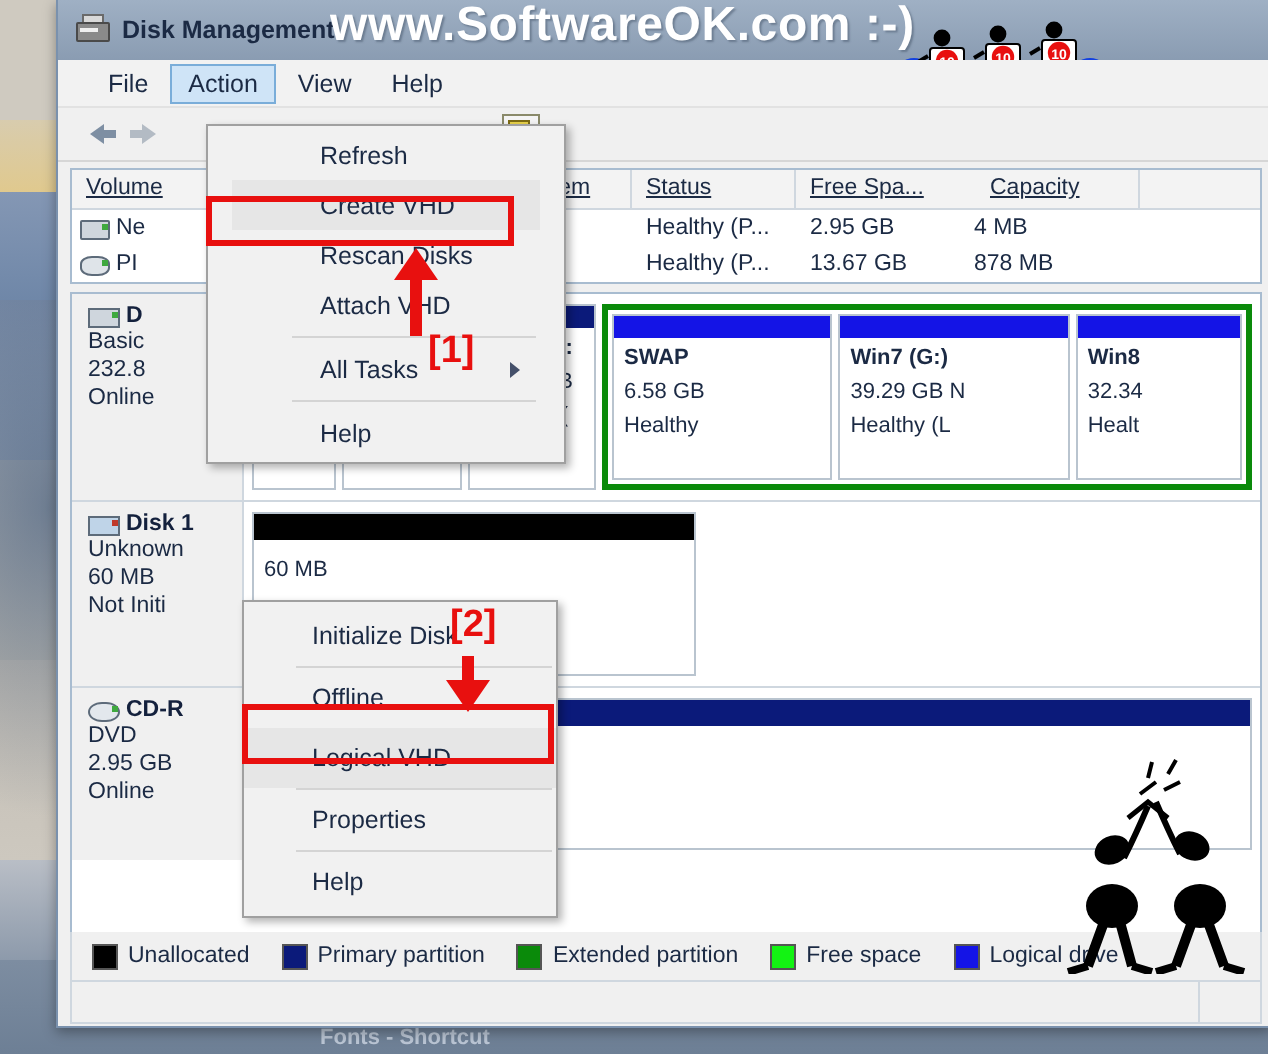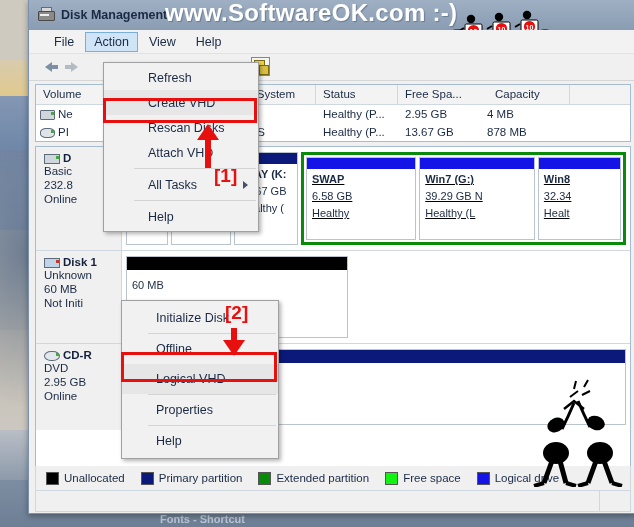--- a/index.html
+++ b/index.html
@@ -68,21 +68,21 @@
   #tb-prop{position:absolute;left:222px;top:3px;width:17px;height:17px;
     background:#f4f4f4;border:1px solid #8a8a6a;}
   #tb-prop .g{position:absolute;left:2px;top:2px;width:9px;height:9px;background:#e8d24a;border:1px solid #7c6a12;}
   #tb-prop .g2{position:absolute;left:7px;top:7px;width:8px;height:8px;background:#d9c040;border:1px solid #7c6a12;}
 
   
   #vol-panel{position:absolute;left:6px;top:84px;right:4px;height:56px;background:#fff;
     border:1px solid #a8bcd0;overflow:hidden;}
   #vol-head{display:flex;height:19px;background:#f3f3f3;border-bottom:1px solid #cfd7df;}
   #vol-head .ch{font-size:11.5px;color:#1b2a44;padding:3px 0 0 7px;border-right:1px solid #cfd7df;
-    box-sizing:border-box;overflow:hidden;white-space:nowrap;}
+    box-sizing:border-box;overflow:hidden;white-space:nowrap;text-decoration:underline;}
   .vrow{display:flex;height:18px;align-items:center;}
   .vrow .cell{font-size:11.5px;color:#1b2a44;padding-left:7px;box-sizing:border-box;
     overflow:hidden;white-space:nowrap;}
   .vicon{width:15px;height:11px;margin-left:4px;margin-right:3px;position:relative;flex:none;}
   .vicon .d{position:absolute;left:0;top:1px;width:13px;height:8px;background:#cfd6dd;border:1px solid #5d6b7a;border-radius:1px;}
   .vicon .led{position:absolute;right:1px;top:3px;width:3px;height:3px;background:#3fa93f;}
   .vicon.cd .d{border-radius:6px/4px;background:#dfe4e9;}
 
   
   #disk-pane{position:absolute;left:6px;top:146px;right:4px;bottom:46px;background:#fff;
@@ -98,35 +98,35 @@
   .dk-icon.vhd .b{background:#bfd4e8;}
   .dk-icon.vhd .led{background:#c0392b;}
   .dk-icon.cd .b{border-radius:7px/5px;background:#e3e8ed;}
   .parts{flex:1;display:flex;padding:5px 4px;gap:3px;box-sizing:border-box;position:relative;}
   .part{border:1px solid #b9c4cf;background:#fff;box-sizing:border-box;
     display:flex;flex-direction:column;min-width:0;}
   .part .bar{height:11px;flex:none;}
   .part .ptxt{padding:3px 0 0 5px;font-size:11px;color:#1b2a44;line-height:14px;
     white-space:nowrap;overflow:hidden;}
   .part .ptxt b{font-weight:bold;}
-  .ext-wrap{border:3px solid #0a8a0a;padding:2px;display:flex;gap:3px;box-sizing:border-box;flex:1;min-width:0;text-decoration:underline;}
+  .ext-wrap{border:3px solid #0a8a0a;padding:2px;display:flex;gap:3px;box-sizing:border-box;flex:1;min-width:0;}
 
   
   #legend{position:absolute;left:6px;bottom:22px;right:4px;height:24px;background:#f0f0f0;
     border:1px solid #cfd7df;border-top:none;display:flex;align-items:center;padding-left:10px;gap:4px;}
   .lg{display:flex;align-items:center;gap:5px;margin-right:12px;}
   .lg .sw{width:11px;height:11px;border:1px solid #555;}
   .lg span.t{font-size:11.5px;color:#1b2a44;}
   #statusbar{position:absolute;left:6px;bottom:1px;right:4px;height:20px;background:#f0f0f0;
     border:1px solid #cfd7df;}
   #statusbar .grip{position:absolute;right:30px;top:0;bottom:0;width:1px;background:#cfd7df;}
 
   
   #action-menu{position:absolute;left:74px;top:62px;width:154px;background:#f1f1f1;
-    border:1px solid #a0a0a0;box-shadow:2px 2px 4px rgba(0,0,0,.3);z-index:40;padding:2px 0;}
+    border:1px solid #a0a0a0;box-shadow:2px 2px 4px rgba(0,0,0,.3);z-index:40;padding:2px 12px;}
   #action-menu .row{height:25px;display:flex;align-items:center;font-size:12.5px;color:#1b2a44;
     padding-left:44px;position:relative;box-sizing:border-box;}
   #action-menu .row.sel{background:#e6e6e6;}
   #action-menu .gutter{position:absolute;left:0;top:0;bottom:0;width:30px;background:#f1f1f1;}
   #action-menu .sep{height:1px;background:#d4d4d4;margin:3px 2px 3px 30px;}
   #action-menu .sub{position:absolute;right:10px;top:9px;width:0;height:0;
     border-top:4px solid transparent;border-bottom:4px solid transparent;border-left:5px solid #45506a;}
   .redbox{position:absolute;border:3px solid #e8100f;box-sizing:border-box;pointer-events:none;z-index:60;}
 
   

